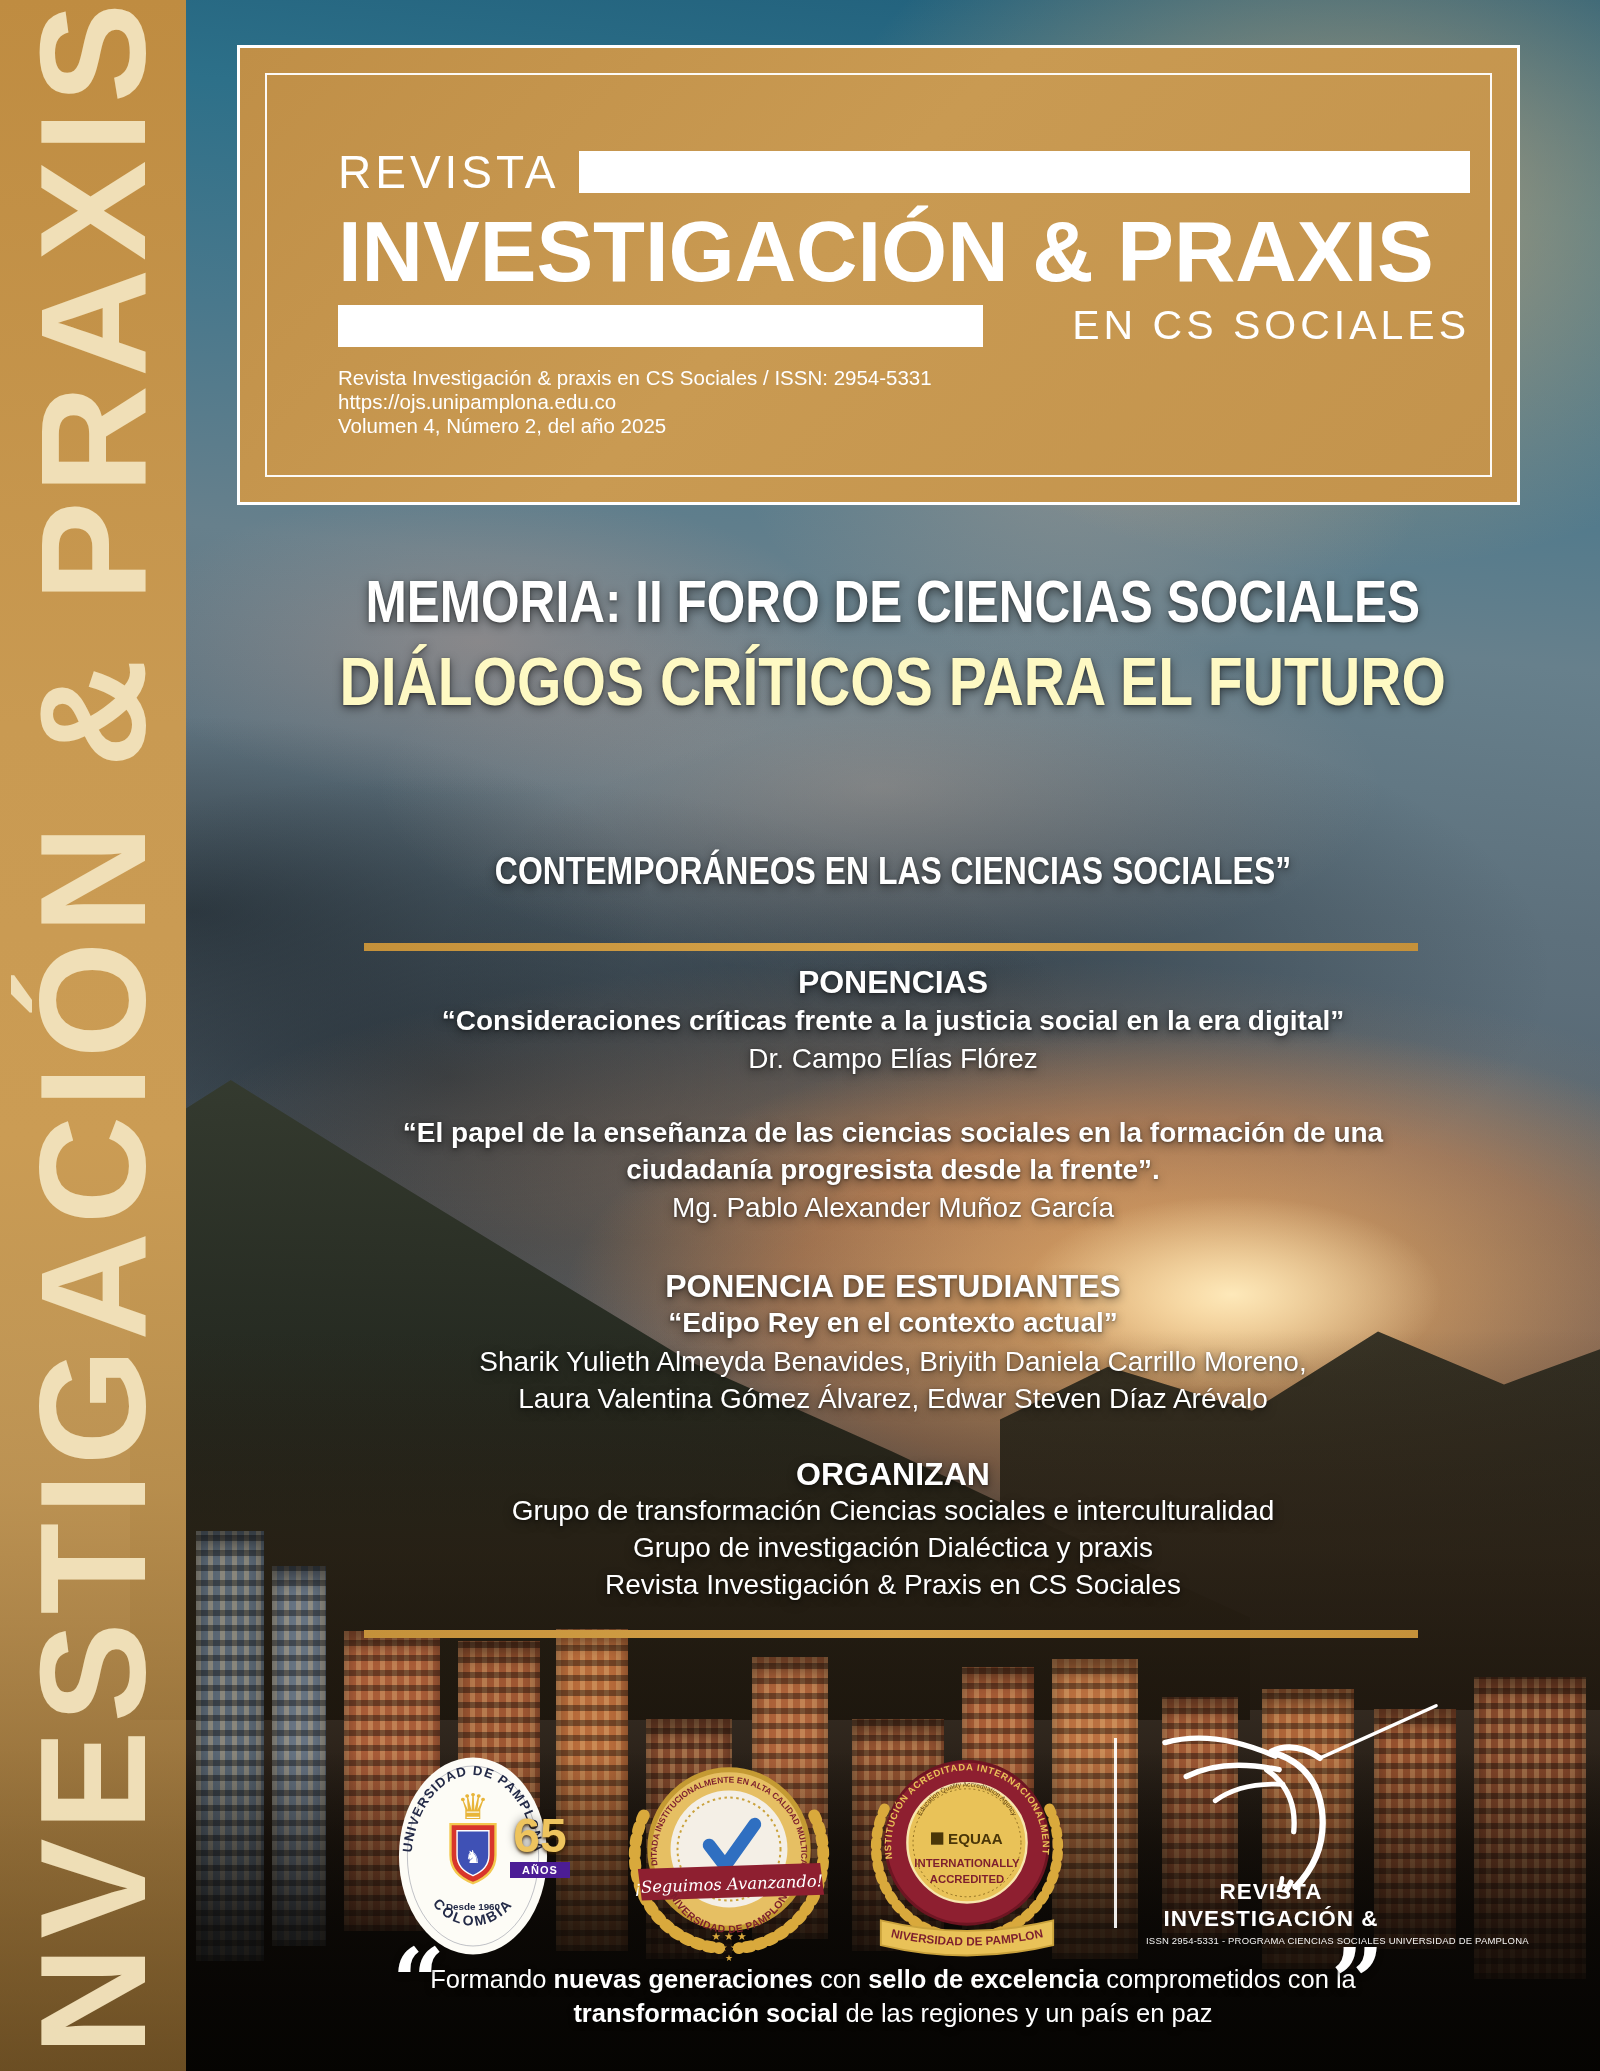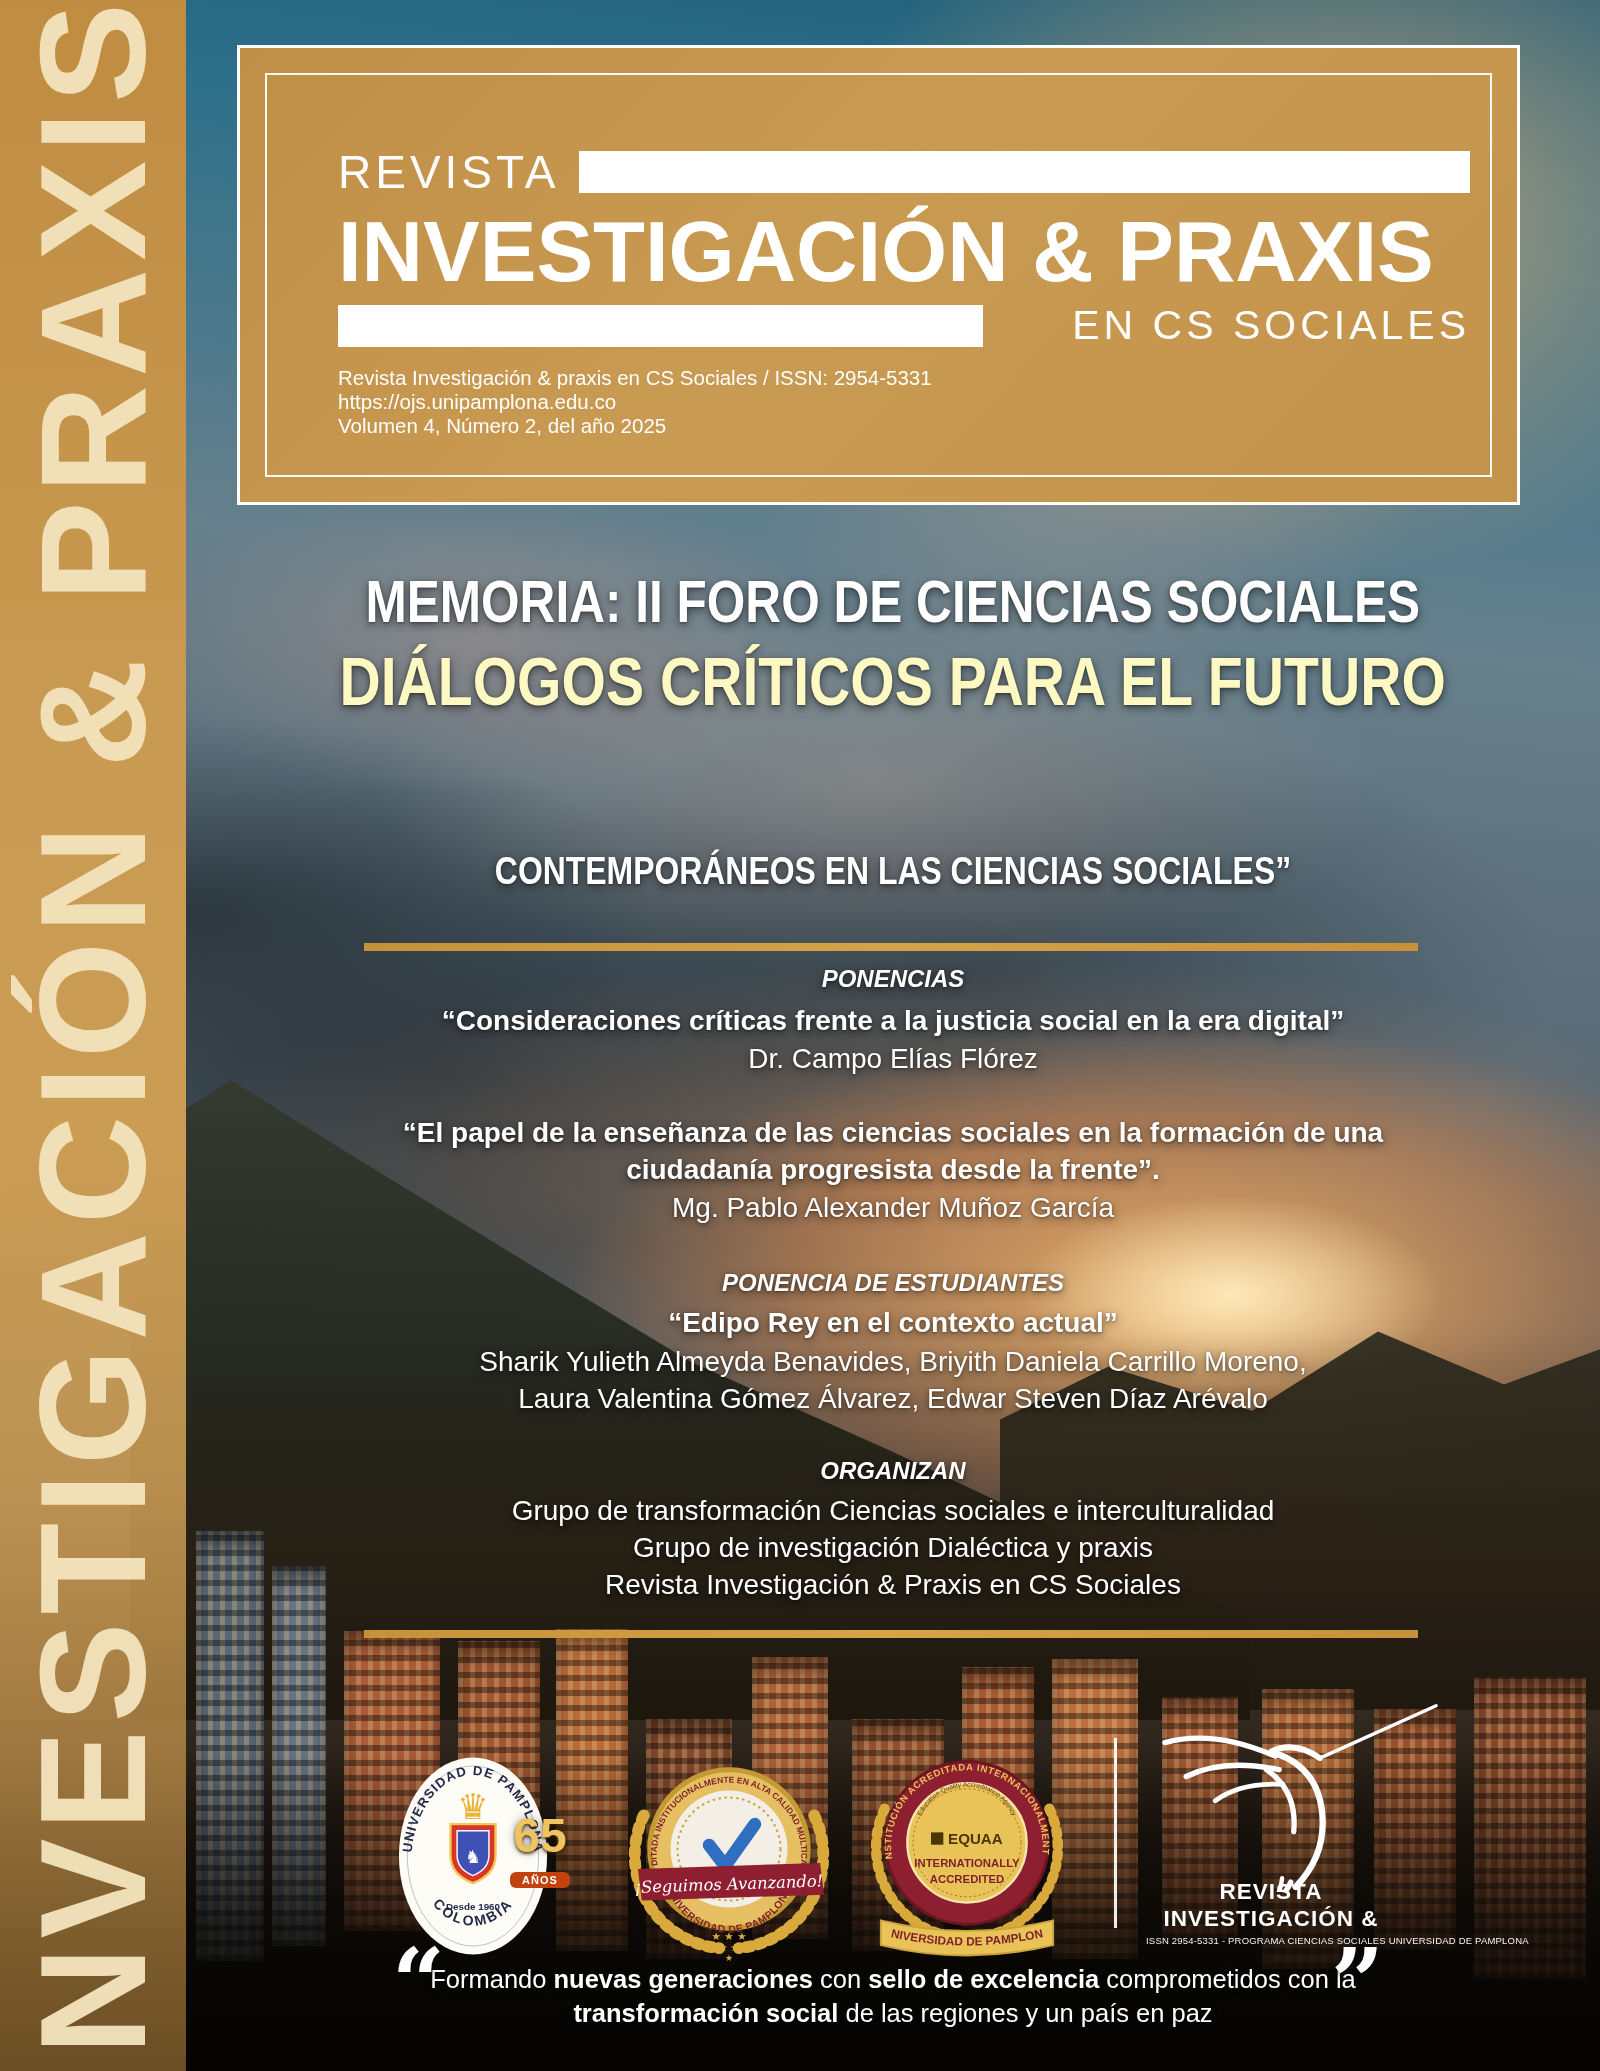--- a/index.html
+++ b/index.html
@@ -62,33 +62,33 @@
   .mh-info{margin-top:17px;font-size:20.5px;line-height:24px;font-weight:400;}
 
   
   .content{position:absolute;left:186px;top:0;width:1414px;height:2071px;color:#fff;text-align:center;}
   .cline{position:absolute;left:0;width:100%;line-height:1.05;
     text-shadow:0 3px 10px rgba(0,0,0,.5),0 1px 3px rgba(0,0,0,.4);}
   .cond{display:inline-block;transform:scaleX(.84);transform-origin:center;white-space:nowrap;}
   .mem{top:572px;font-size:59px;font-weight:700;}
   .dia{top:646px;font-size:68px;font-weight:700;color:#fef9c3;}
   .quo{font-size:38px;font-weight:700;}
-  .h-sec{font-weight:700;font-size:24px;font-style:italic;}
+  .h-sec{font-weight:700;font-size:32px;}
   .t-bold{font-weight:700;font-size:28px;}
   .t-reg{font-weight:400;font-size:28px;}
   .divider{position:absolute;left:364px;width:1054px;height:8px;background:linear-gradient(90deg,#c5913a,#d6a349,#c5913a);}
 
   
   .vline{position:absolute;left:1114px;top:1738px;width:3px;height:190px;background:rgba(255,255,255,.92);}
   .logo{position:absolute;}
   .years{position:absolute;left:500px;top:1812px;width:80px;text-align:center;}
   .years-num{font-size:48px;font-weight:700;color:#eec45e;line-height:1;
     text-shadow:0 2px 3px rgba(60,35,0,.8),0 0 10px rgba(0,0,0,.4);}
-  .years-label{display:inline-block;margin-top:12px;background:#c2410c;color:#fff;font-size:11px;
-    font-weight:700;padding:2px 12px;border-radius:6px;letter-spacing:1px;}
+  .years-label{display:inline-block;margin-top:2px;background:#4c1d95;color:#fff;font-size:11px;
+    font-weight:700;padding:2px 12px;border-radius:0;letter-spacing:1px;}
   .jmark{position:absolute;left:1146px;top:1878px;width:250px;text-align:center;color:#fff;}
   .jmark .l{font-size:22.5px;font-weight:700;line-height:27px;letter-spacing:1px;}
   .jmark .issn{margin-top:3px;font-size:9.5px;font-weight:400;letter-spacing:.2px;opacity:.95;white-space:nowrap;}
 
   
   .footer{position:absolute;left:186px;top:1962px;width:1414px;color:#fff;text-align:center;
     font-size:25.5px;line-height:34px;font-weight:400;text-shadow:0 2px 6px rgba(0,0,0,.6);}
   .footer b{font-weight:700;}
   .fq{position:absolute;top:-26px;font-size:92px;font-weight:700;line-height:1;
     font-family:"DejaVu Serif",serif;}

